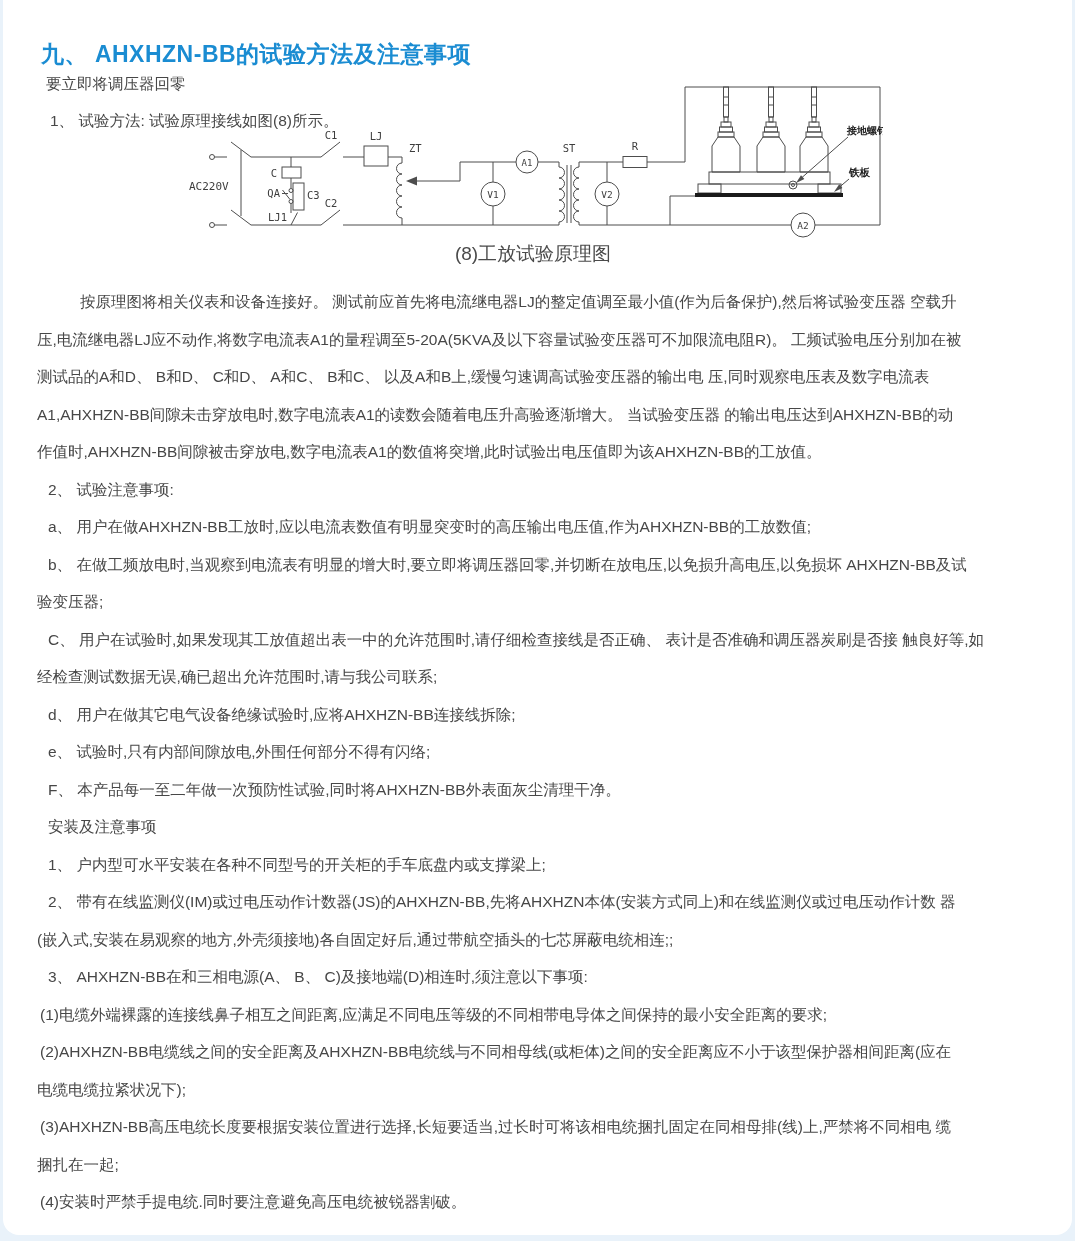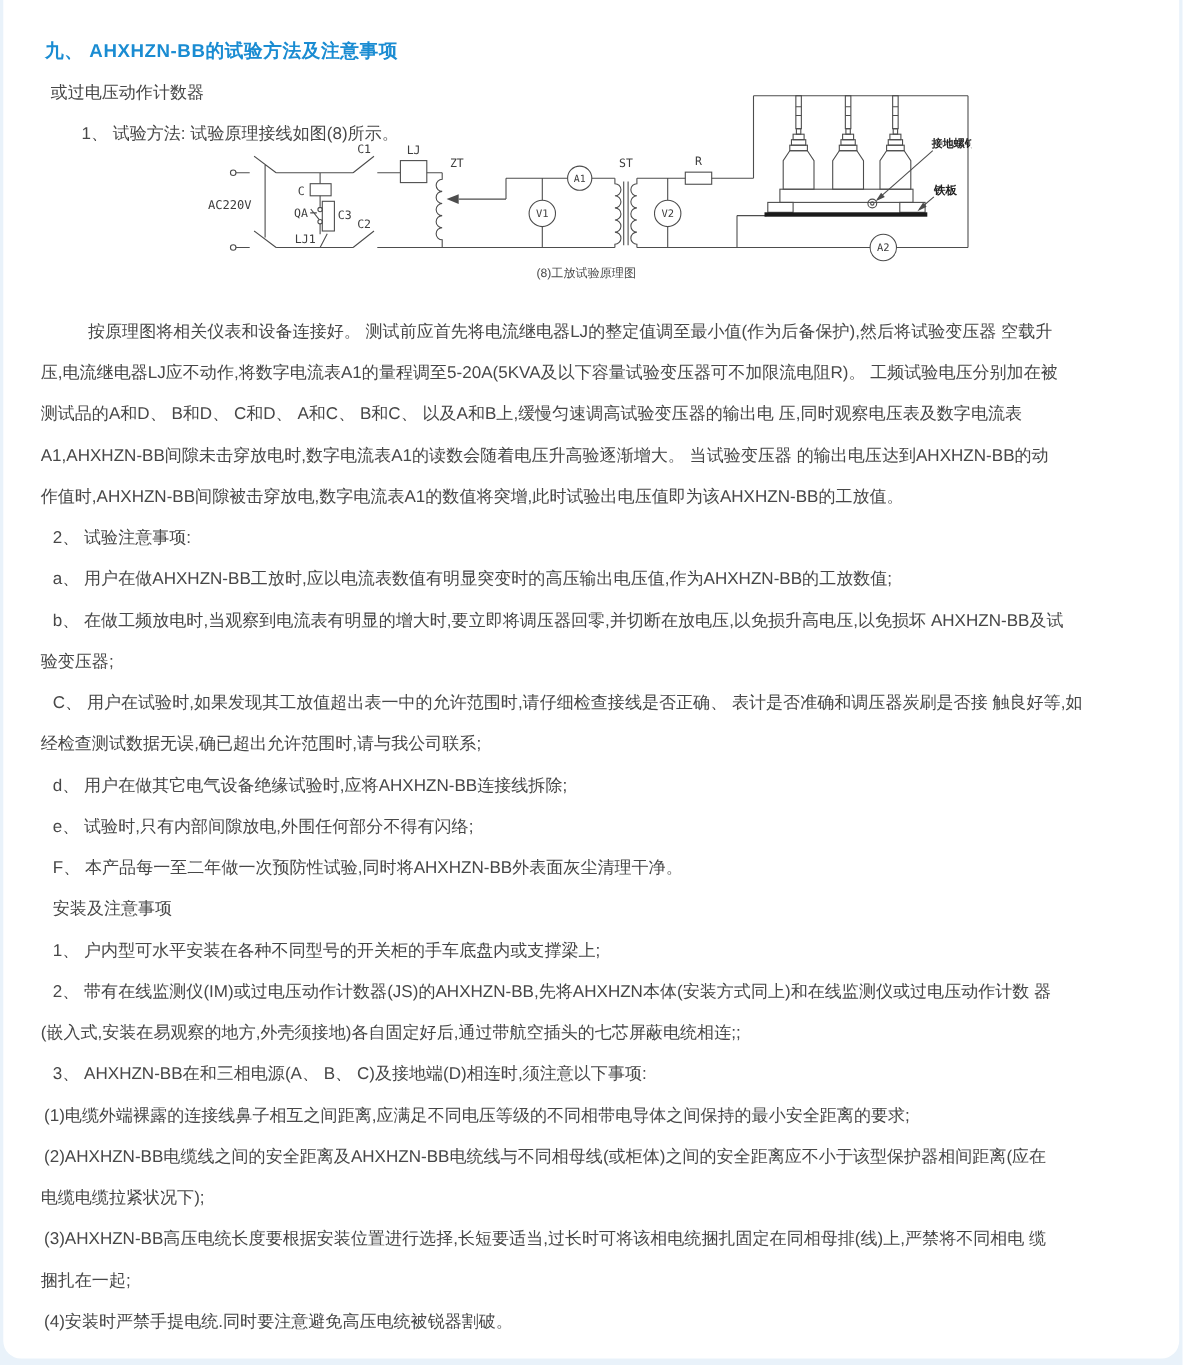--- a/index.html
+++ b/index.html
@@ -8,38 +8,38 @@
     background:#e9f2fa;
     font-family:"Liberation Sans","DejaVu Sans",sans-serif;
     overflow:hidden;
   }
   .card{
     position:absolute;left:3px;right:3px;top:0;bottom:6px;
     background:#ffffff;border-radius:0 0 16px 16px;
   }
   .title{
     position:absolute;left:38px;top:24px;
-    font-size:17px;font-weight:bold;color:#1a8cd2;
+    font-size:23px;font-weight:bold;color:#1a8cd2;
     letter-spacing:0.5px;
   }
   .subtitle{
     position:absolute;left:43px;top:74px;
     font-size:15.5px;color:#474747;
   }
   .method-line{
     position:absolute;left:47px;top:111px;
-    font-size:15.5px;color:#474747;margin-left:24px;
+    font-size:15.5px;color:#474747;
   }
   .diagram{
     position:absolute;left:183px;top:82px;width:697px;height:163px;
   }
   .diagram svg{display:block;width:697px;height:163px;}
   .dg-caption{
     position:absolute;left:180px;top:241px;width:700px;
-    text-align:center;font-size:11px;color:#4a4a4a;
+    text-align:center;font-size:19px;color:#4a4a4a;
   }
   .dg-legend{
     position:absolute;left:100px;top:259px;width:870px;
     text-align:center;font-size:13.5px;color:#4a4a4a;white-space:pre;
   }
   .body-text{
     position:absolute;left:0;top:283px;width:1075px;
     font-size:15.5px;color:#474747;
   }
   .tl{height:37.5px;line-height:37.5px;white-space:nowrap;}
@@ -49,21 +49,21 @@
   .tl.f{padding-left:77px;}
   text{font-family:"DejaVu Sans Mono",monospace;fill:#3d3d3d;}
   .cjk-lab{font-family:"Liberation Sans","DejaVu Sans",sans-serif;font-weight:bold;fill:#222;}
 </style>
 </head>
 <body>
 
 <div class="card">
 
   <h1 class="title">九、 AHXHZN-BB的试验方法及注意事项</h1>
-  <div class="subtitle">或过电压动作计数器</div>
+  <div class="subtitle">要立即将调压器回零</div>
   <div class="method-line">1、 试验方法: 试验原理接线如图(8)所示。</div>
 
   <div class="diagram">
     <svg viewBox="183 82 697 163">
       <g stroke="#4d4d4d" stroke-width="1" fill="none">
 
         <circle cx="209" cy="157" r="2.5"></circle>
         <circle cx="209" cy="225" r="2.5"></circle>
 
         <path d="

